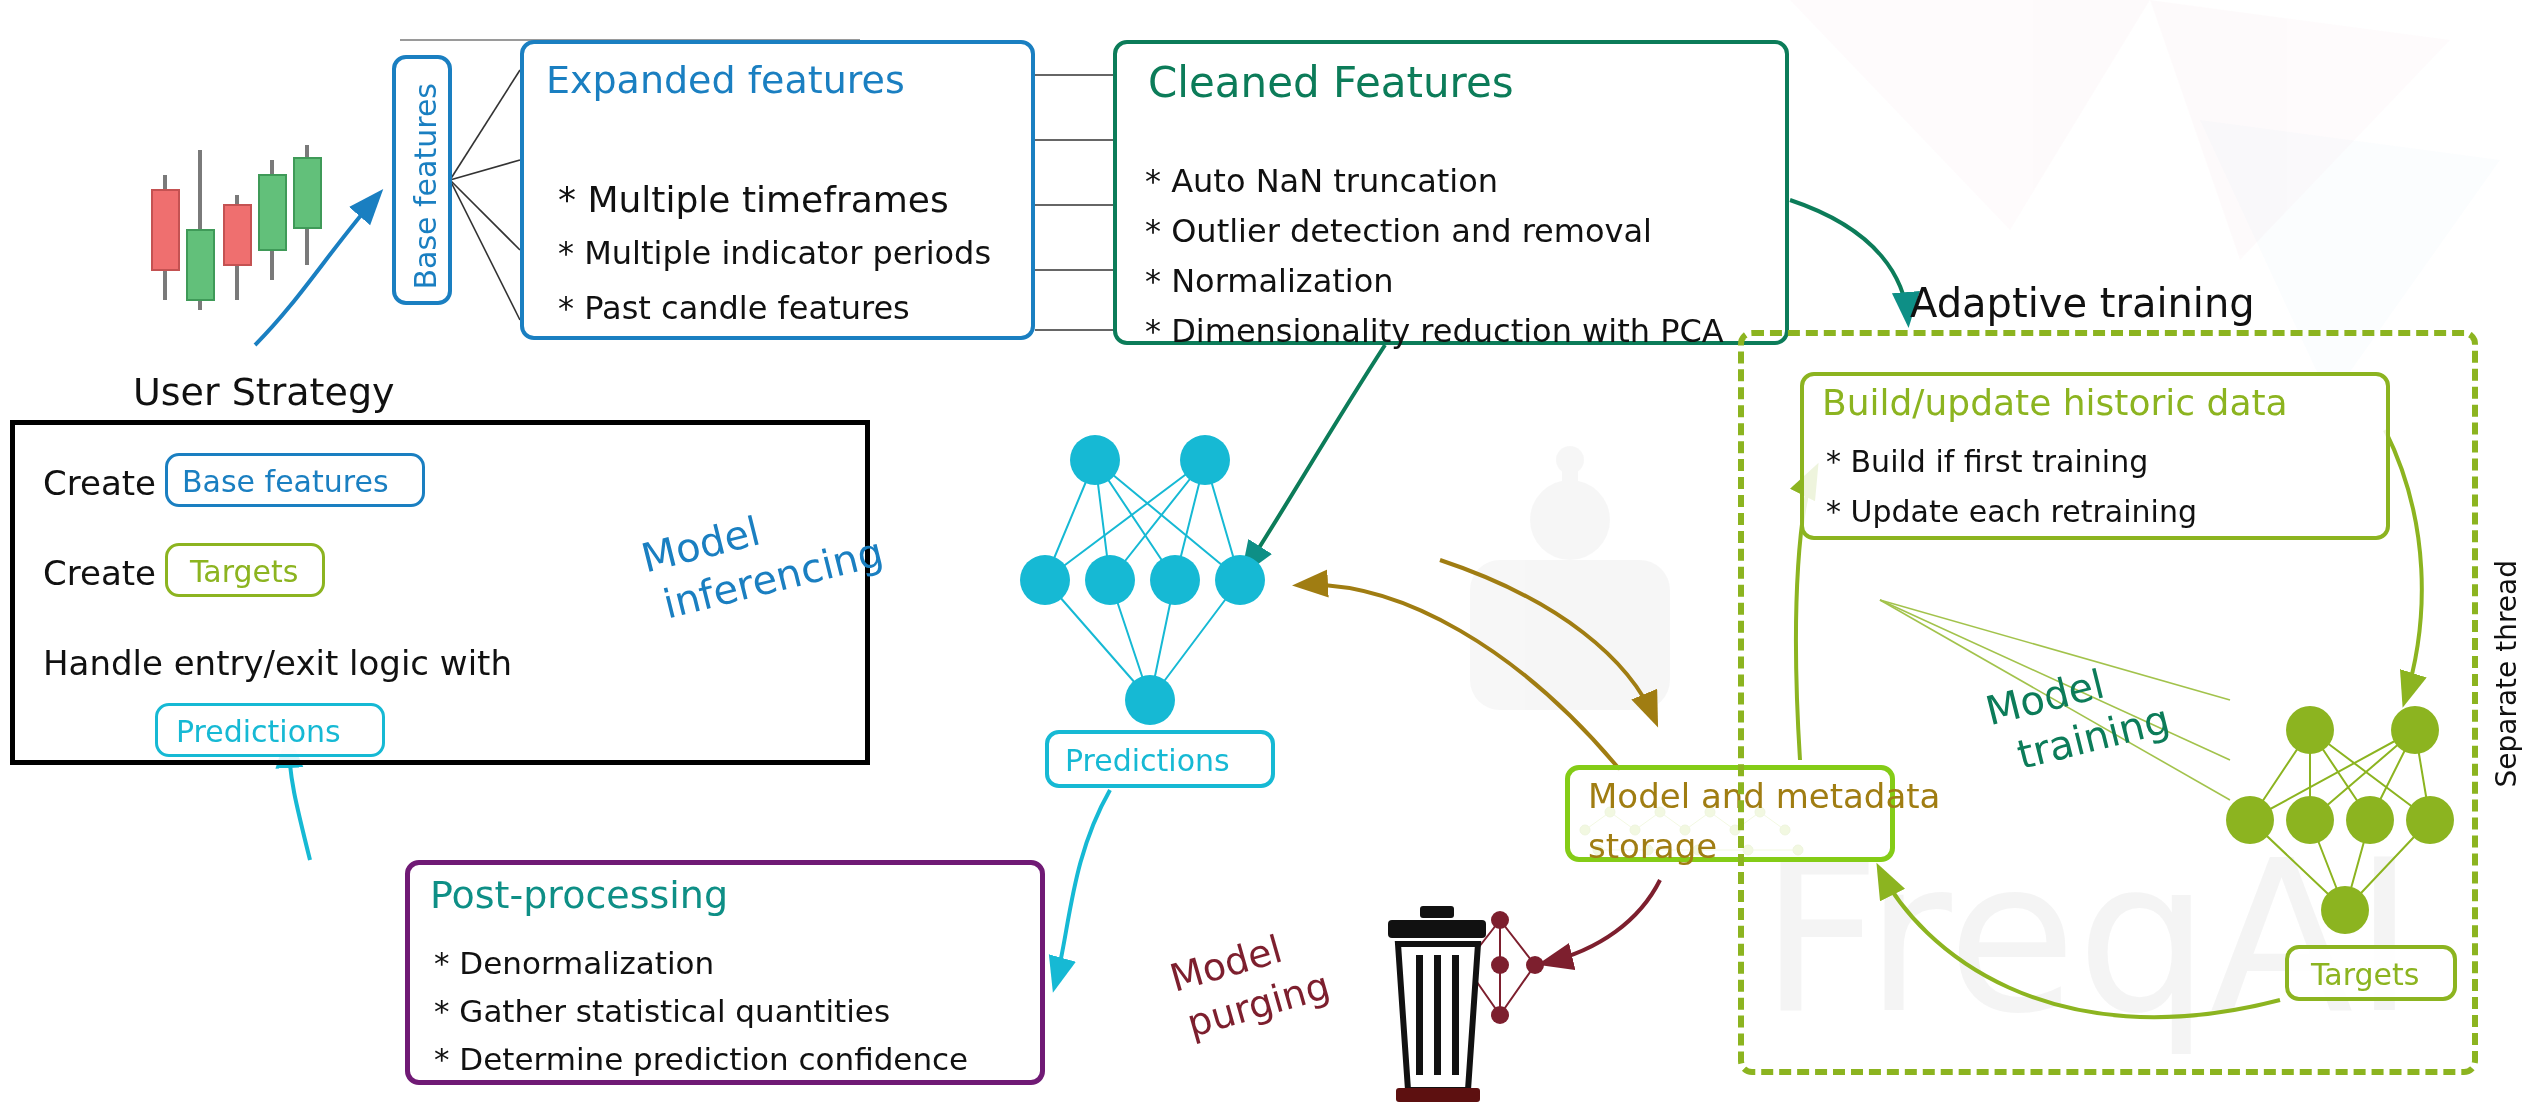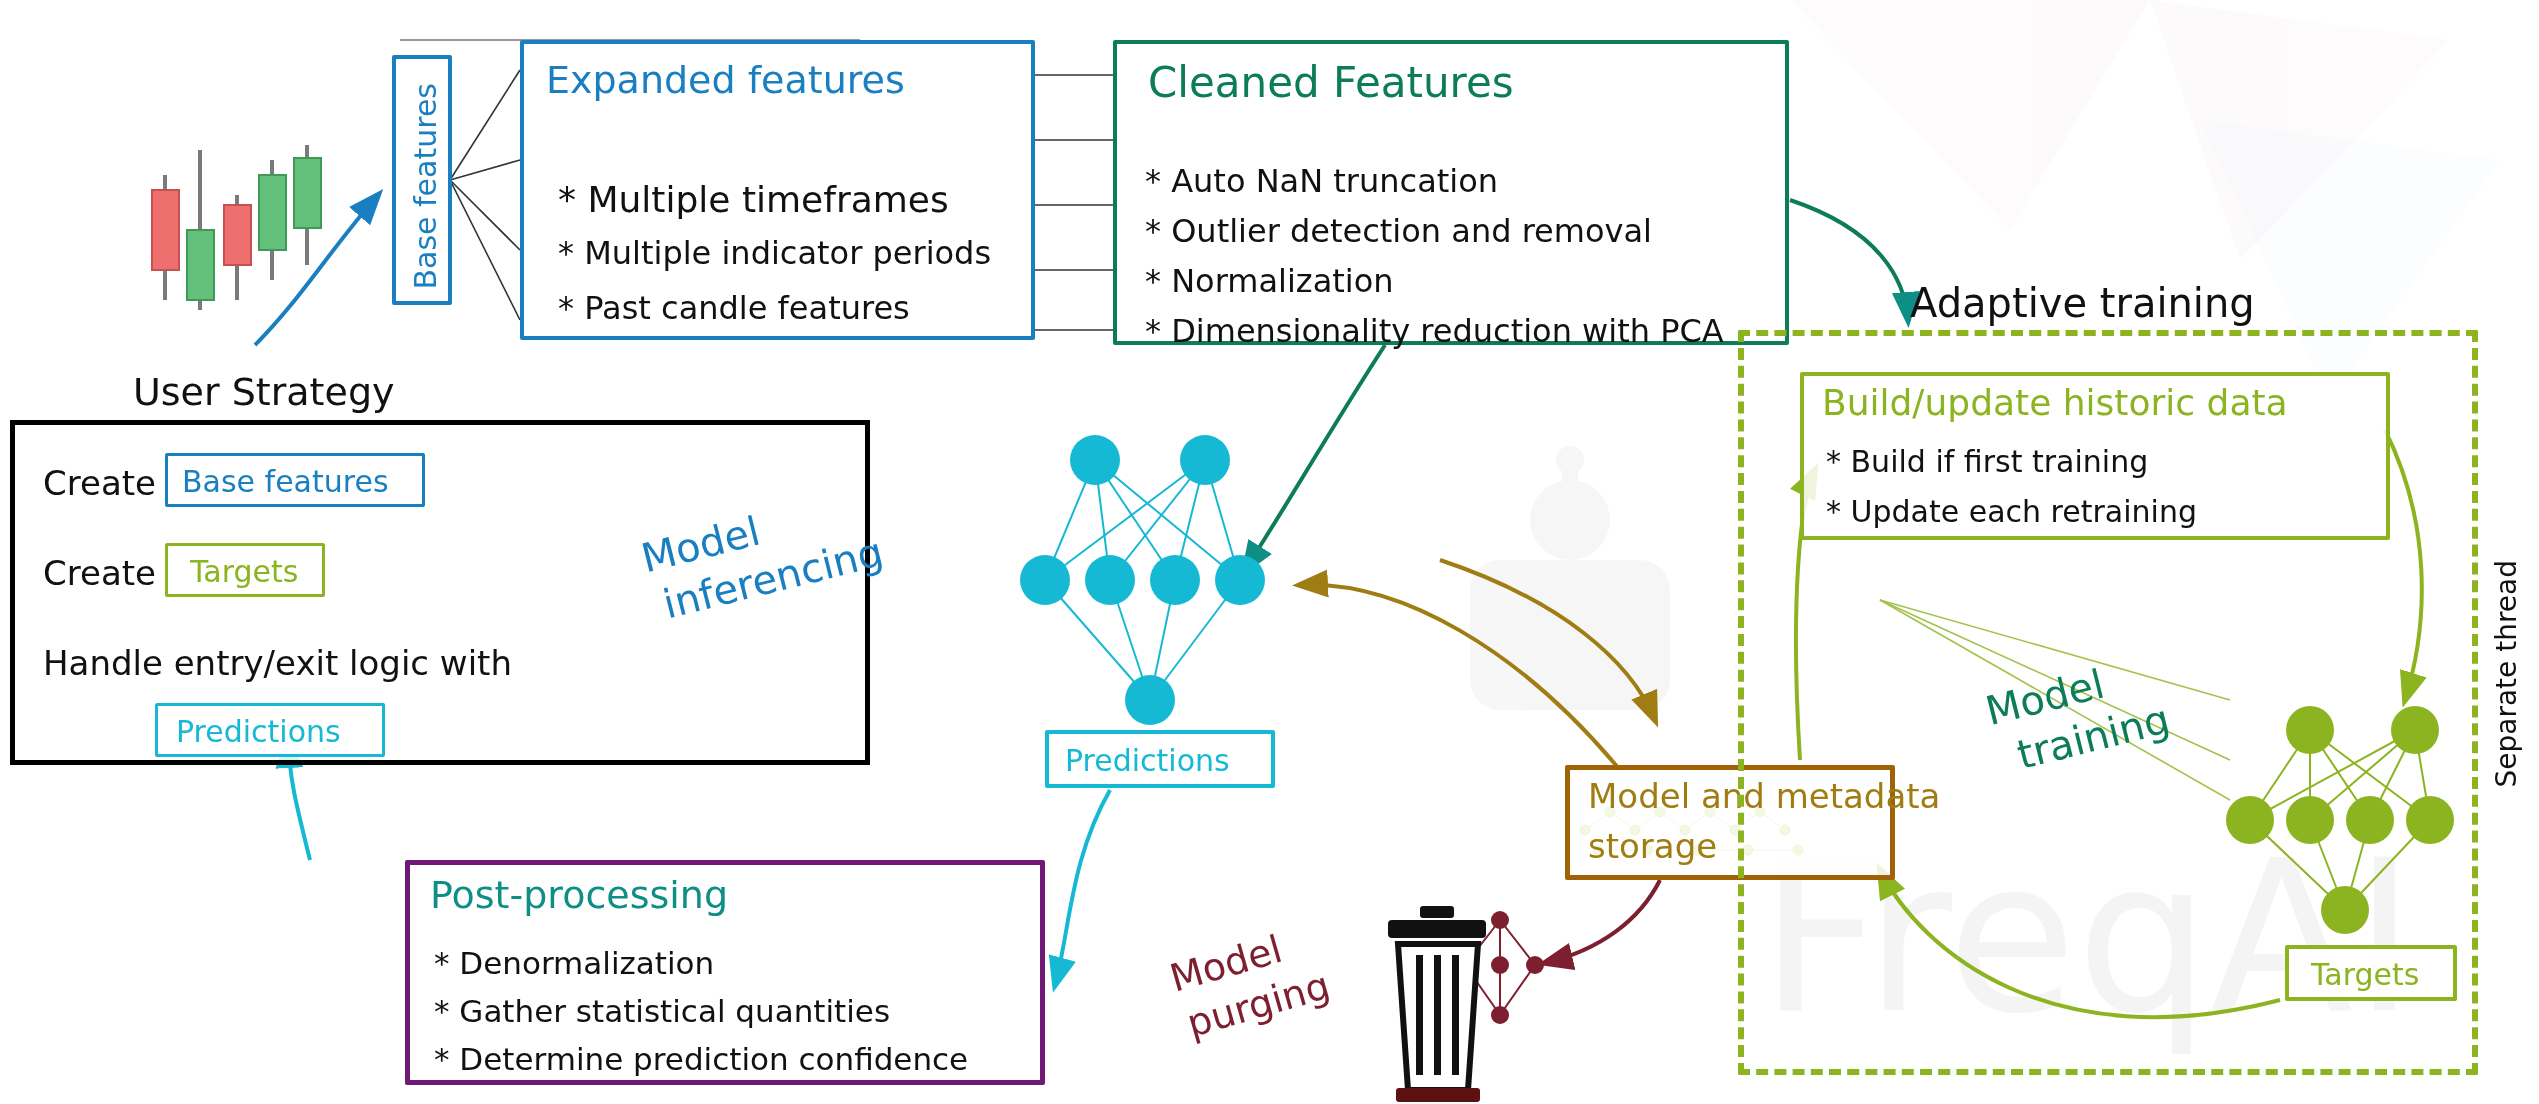--- a/index.html
+++ b/index.html
@@ -4,21 +4,21 @@
 <style>
   html,body{margin:0;padding:0;background:#ffffff;}
   body{font-family:"DejaVu Sans", sans-serif;}
   #canvas{
     position:relative;
     width:2539px;height:1104px;
     overflow:hidden;
     background:#ffffff;
   }
   .box{position:absolute;box-sizing:border-box;background:rgba(255,255,255,0.85);}
-  .rbox{border-radius:2px;text-align:center;}
+  .rbox{border-radius:14px;text-align:center;}
   .title{font-weight:400;}
   .item{white-space:nowrap;}
   svg.layer{position:absolute;left:0;top:0;width:2539px;height:1104px;pointer-events:none;}
   .txt{position:absolute;white-space:nowrap;}
   .vert{writing-mode:vertical-rl;transform:rotate(180deg);}
 </style>
 </head>
 <body>
 
 <div id="canvas">
@@ -253,21 +253,21 @@
     <div class="item txt" style="left:24px;top:80px;font-size:31px;color:#111;">* Denormalization</div>
     <div class="item txt" style="left:24px;top:128px;font-size:31px;color:#111;">* Gather statistical quantities</div>
     <div class="item txt" style="left:24px;top:176px;font-size:31px;color:#111;">* Determine prediction confidence</div>
   </div>
 
   <div class="txt" style="left:1175px;top:935px;font-size:38px;color:#7d1f2e;transform:rotate(-16deg);line-height:1.25;">
     <div>Model</div>
     <div style="margin-left:4px;">purging</div>
   </div>
 
-  <div class="box rbox" style="left:1565px;top:765px;width:330px;height:115px;border:5px solid #a16207;">
+  <div class="box rbox" style="left:1565px;top:765px;width:330px;height:97px;border:5px solid #84cc16;">
     <div class="txt" style="left:18px;top:6px;font-size:34px;color:#a07d12;">Model and metadata</div>
     <div class="txt" style="left:18px;top:56px;font-size:34px;color:#a07d12;">storage</div>
   </div>
 
   <div class="txt" style="left:1910px;top:280px;font-size:40px;color:#111;">Adaptive training</div>
   <div class="box rbox" style="left:1738px;top:330px;width:740px;height:745px;border:6px dashed #8cb420;background:transparent;"></div>
 
   <div class="vert txt" style="left:2490px;top:560px;font-size:28px;color:#111;">Separate thread</div>
 
   <div class="box rbox" style="left:1800px;top:372px;width:590px;height:168px;border:4px solid #8cb420;">

